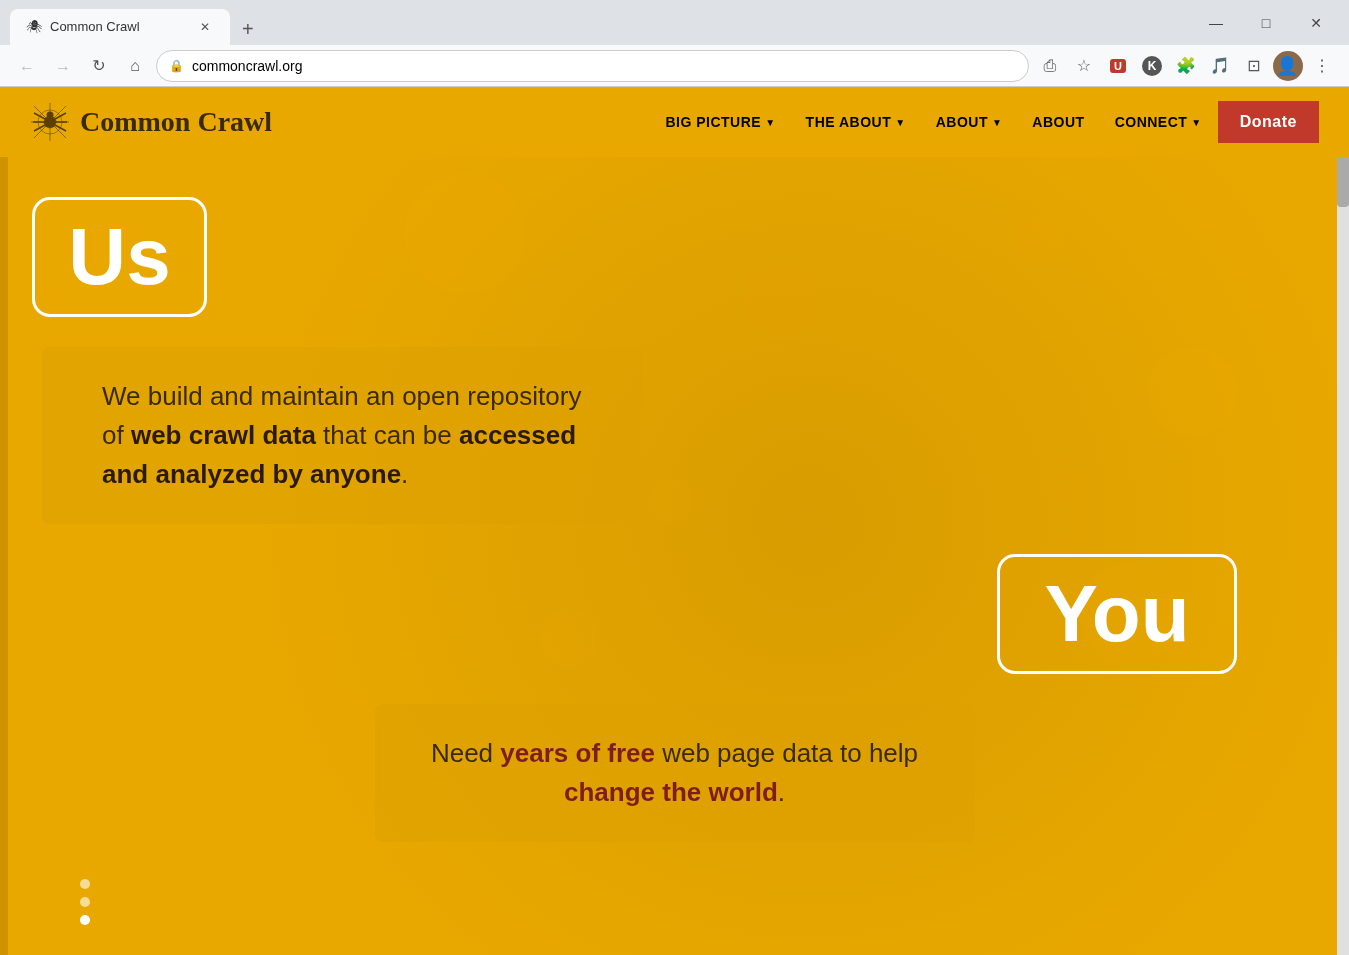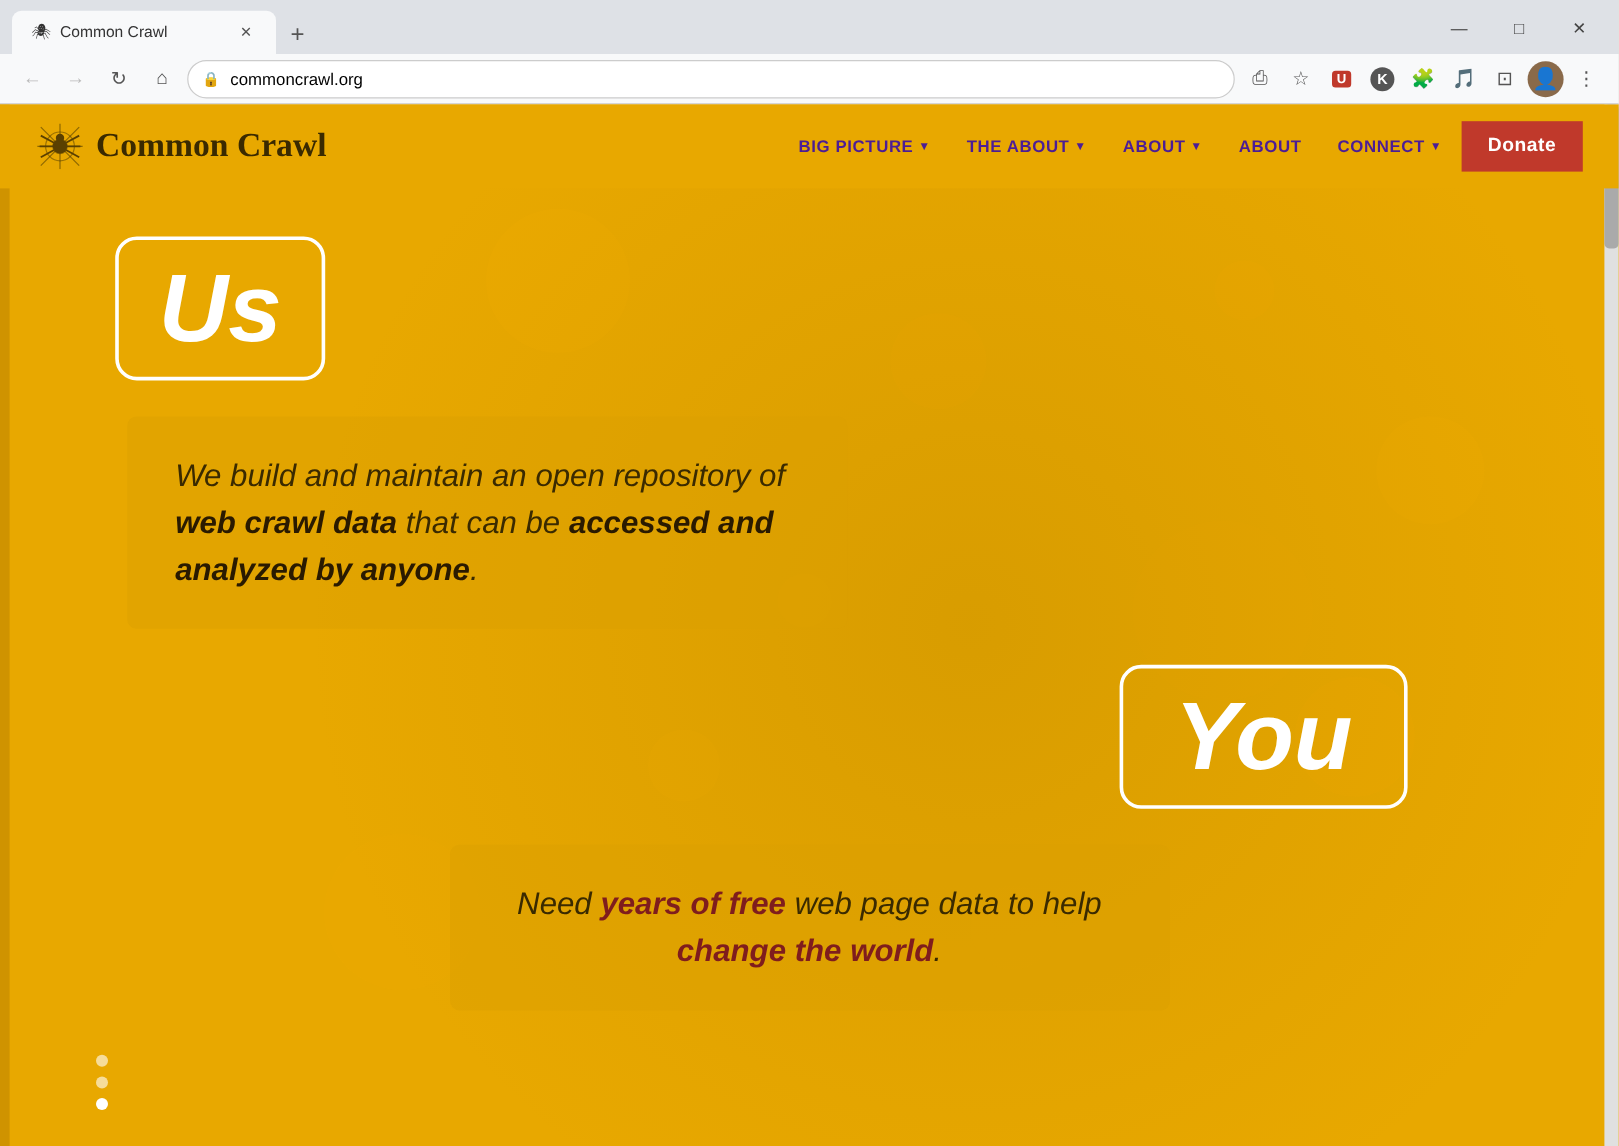--- a/index.html
+++ b/index.html
@@ -204,21 +204,21 @@
       color: #3a2a00;
       font-family: Georgia, serif;
     }
     .site-nav {
       margin-left: auto;
       display: flex;
       align-items: center;
       gap: 2px;
     }
     .nav-item {
-      color: #4c1d95;
+      color: #000000;
       text-decoration: none;
       padding: 8px 14px;
       font-size: 14px;
       font-weight: bold;
       letter-spacing: 0.5px;
       display: flex;
       align-items: center;
       gap: 4px;
       cursor: pointer;
       white-space: nowrap;
@@ -233,25 +233,24 @@
       font-size: 16px;
       font-weight: bold;
       cursor: pointer;
       letter-spacing: 0.5px;
     }
 
     
     .hero-section {
       position: relative;
       z-index: 5;
-      padding: 40px 96px;
+      padding: 40px 32px;
       display: flex;
       flex-direction: column;
       gap: 30px;
-      font-style: italic;
     }
 
     
     .us-box {
       width: 175px;
       height: 120px;
       border: 3px solid white;
       border-radius: 18px;
       display: flex;
       align-items: center;
@@ -269,20 +268,21 @@
       background: rgba(220, 160, 0, 0.5);
       border-radius: 8px;
       padding: 30px 40px;
       max-width: 600px;
       margin-left: 10px;
     }
     .desc-text {
       font-size: 26px;
       color: #3a2a00;
       line-height: 1.5;
+      margin-left: 20px;
     }
     .desc-text strong {
       font-weight: 900;
       color: #2a1a00;
     }
 
     
     .you-box-container {
       display: flex;
       justify-content: flex-end;

